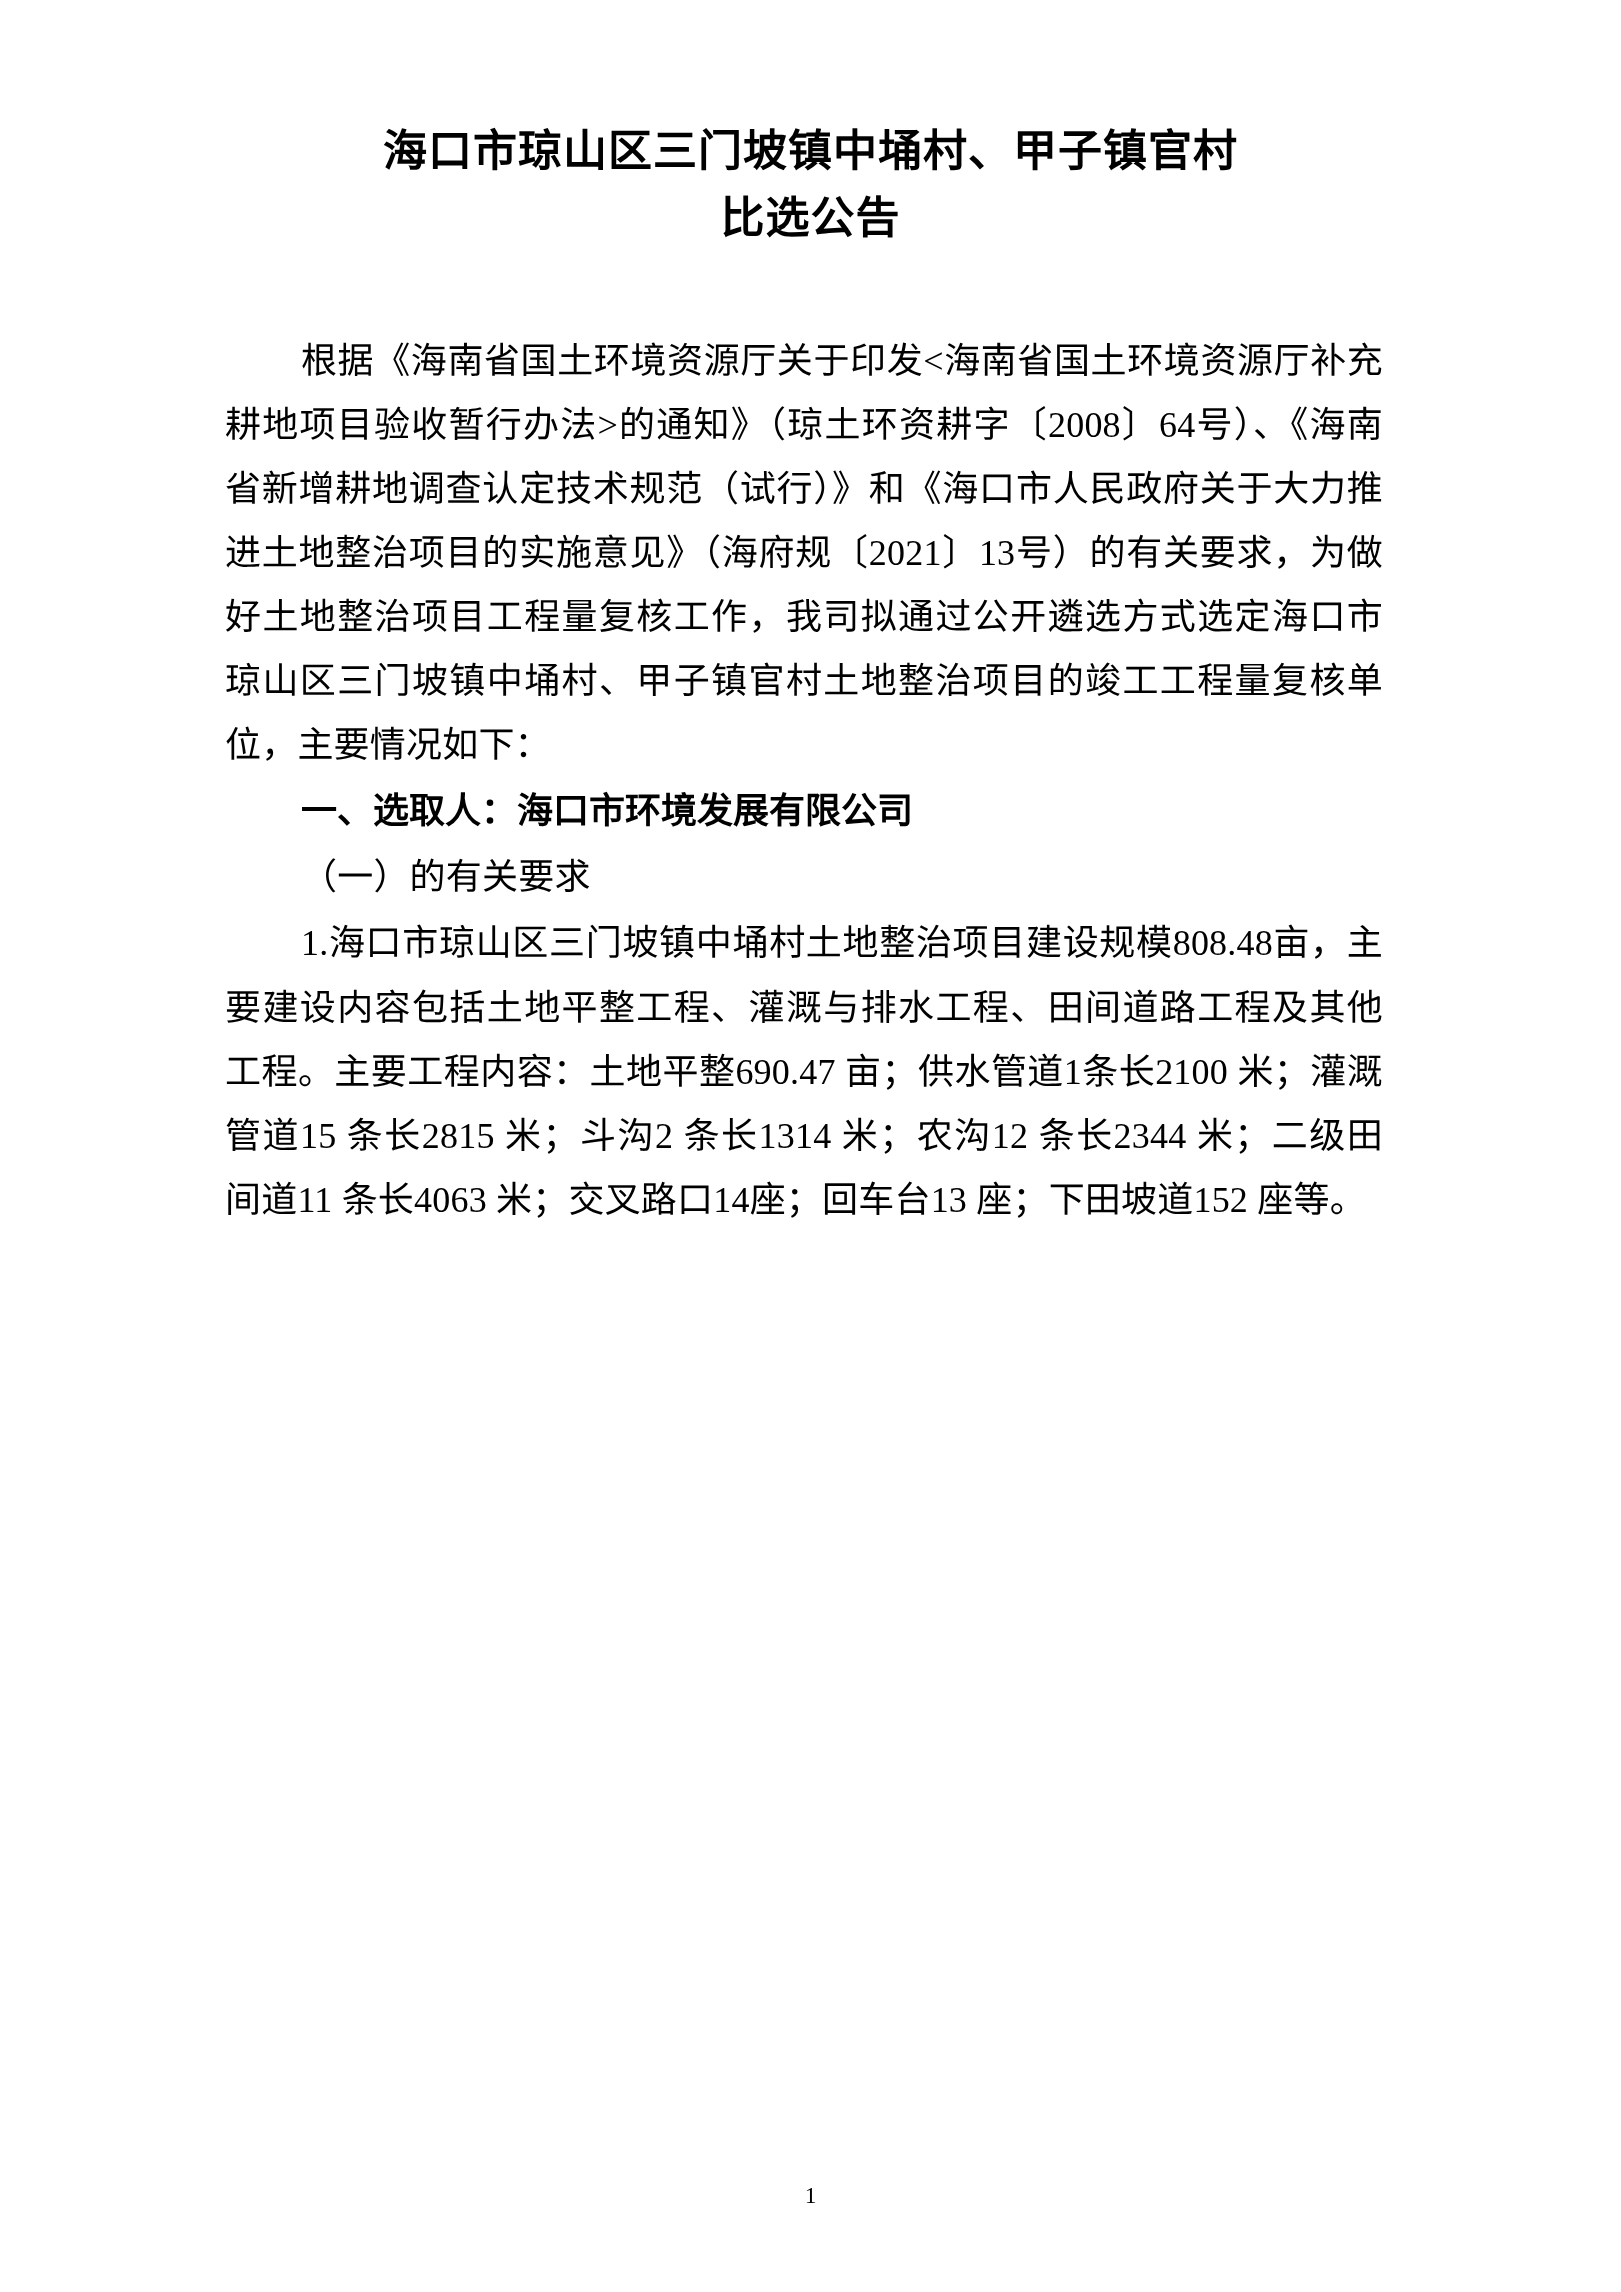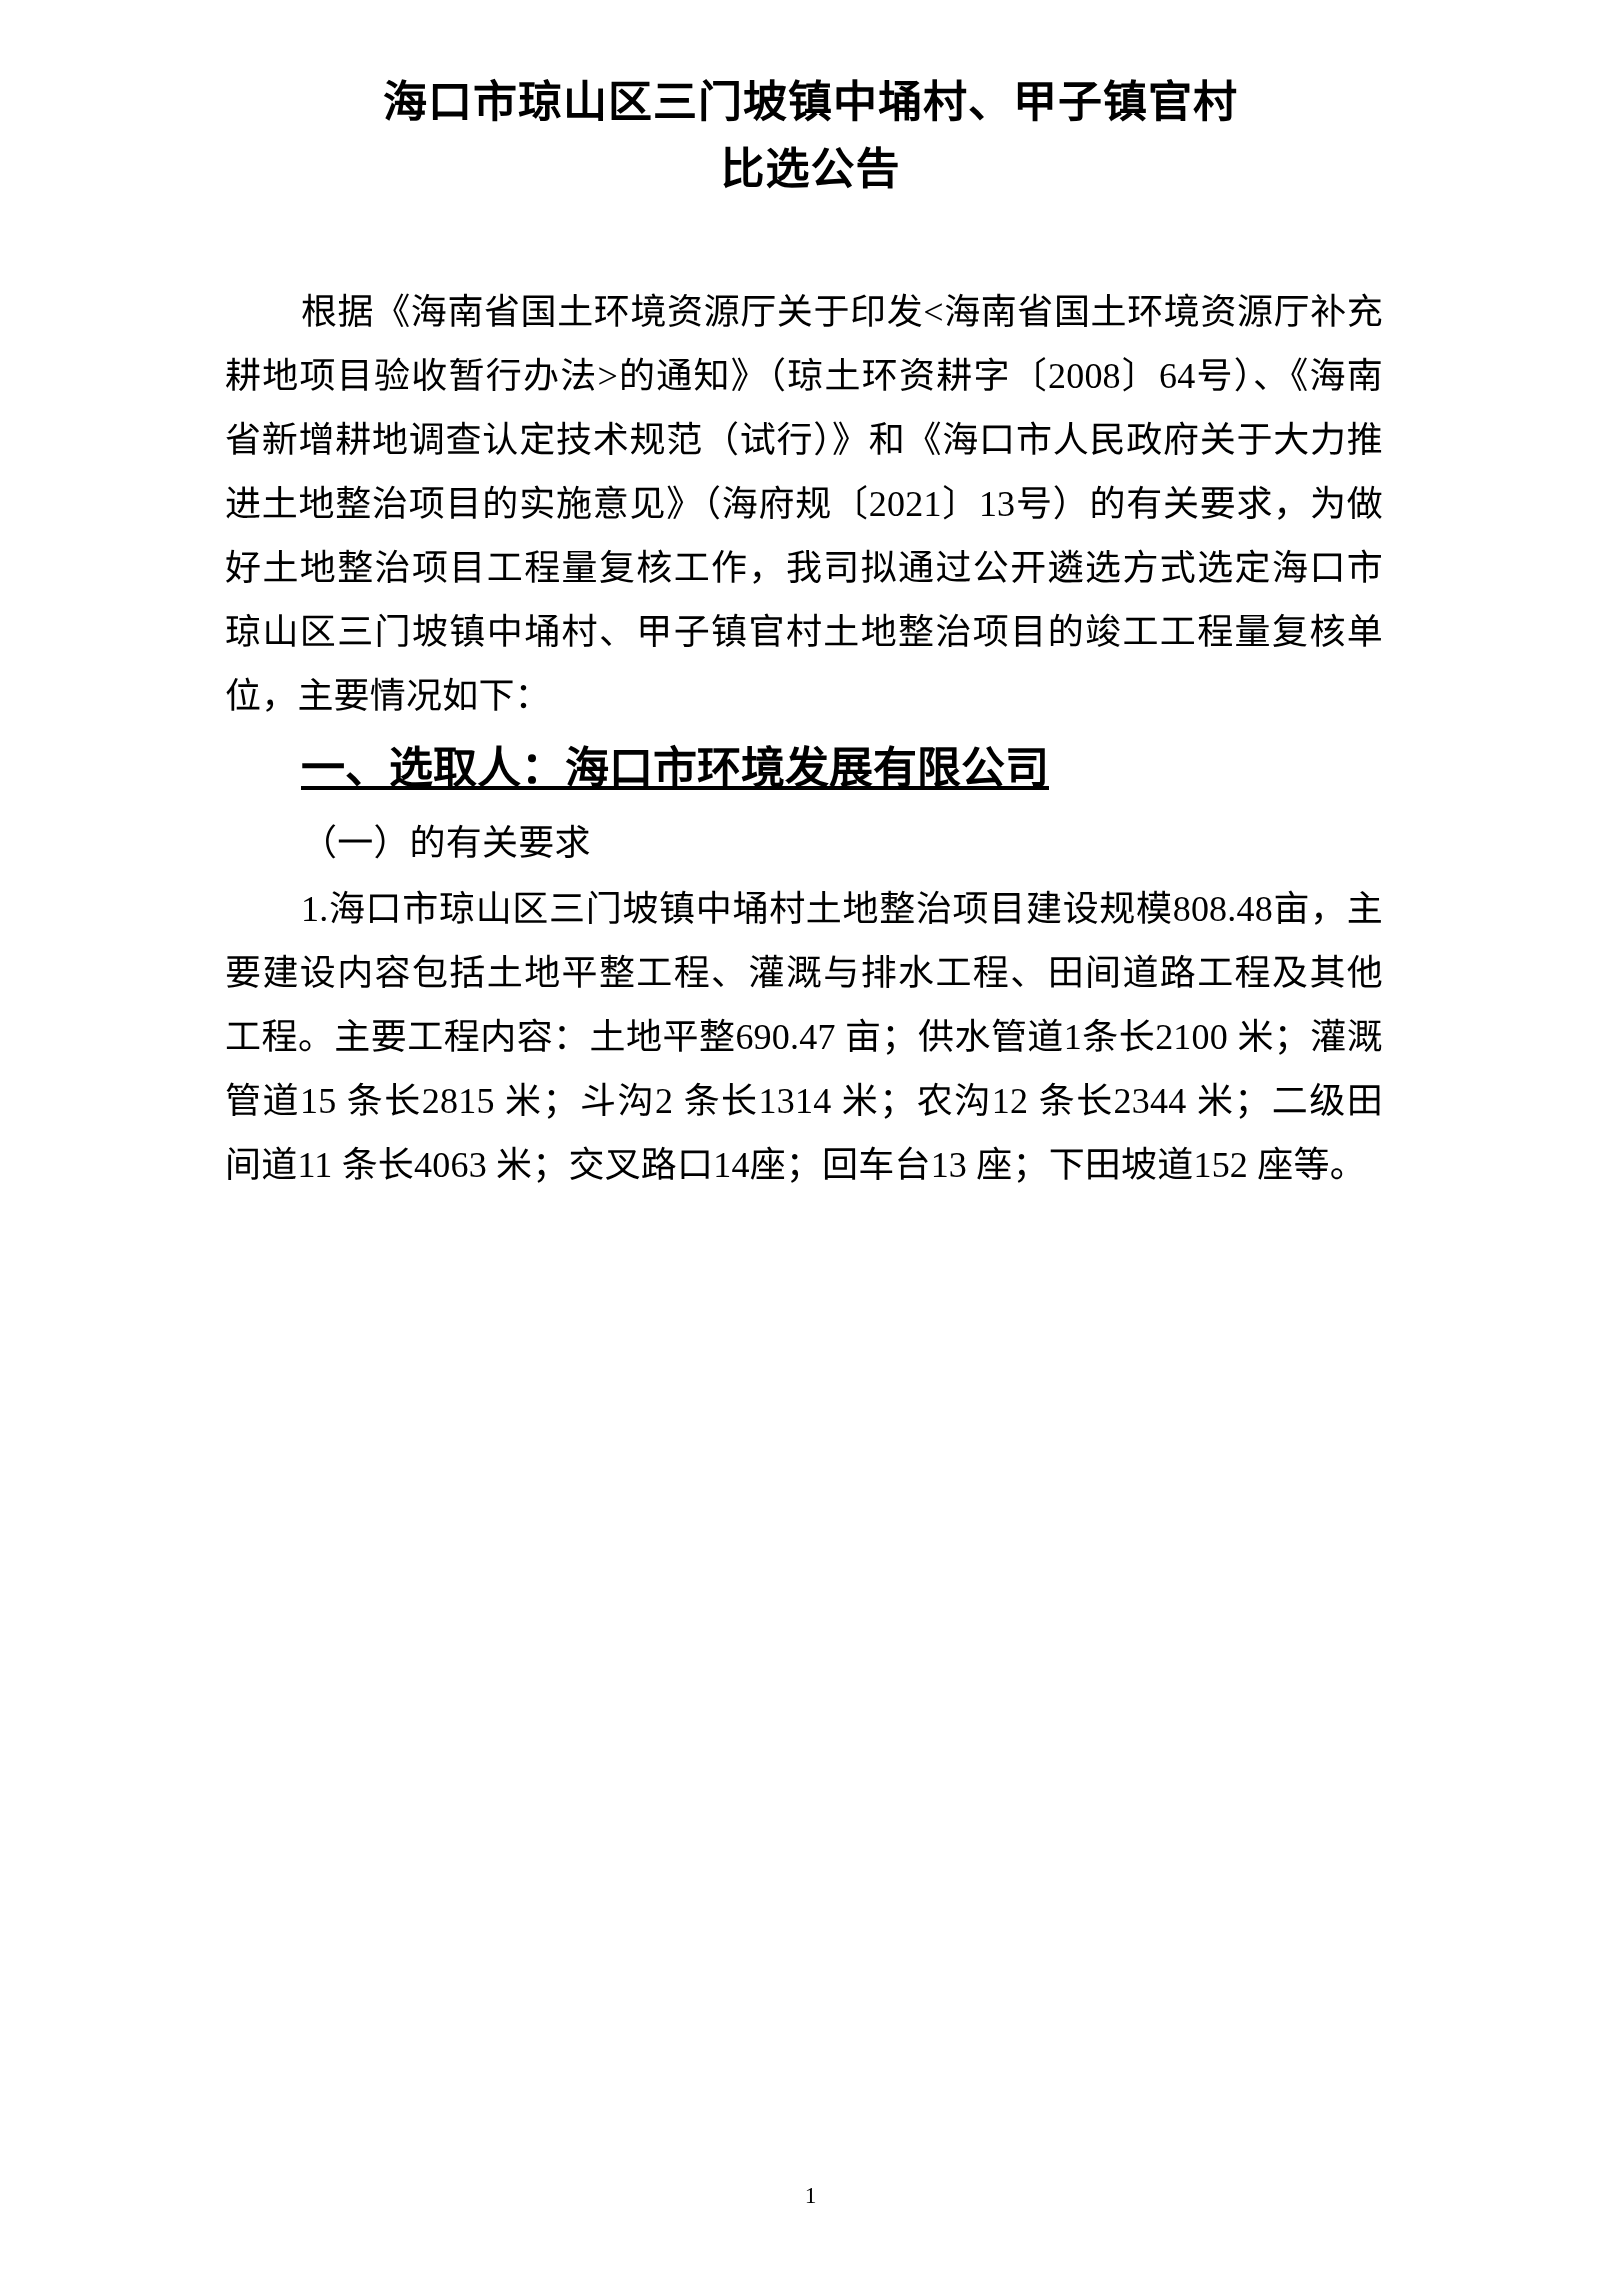--- a/index.html
+++ b/index.html
@@ -12,21 +12,21 @@
     height: 2293px;
     font-family: "Liberation Serif", "DejaVu Serif", serif;
     color: #000000;
     position: relative;
     overflow: hidden;
   }
   .page {
     box-sizing: border-box;
     width: 1621px;
     height: 2293px;
-    padding: 70px 225px 0 225px;
+    padding: 119px 225px 0 225px;
     position: relative;
   }
   .doc-title {
     text-align: center;
     font-size: 44px;
     font-weight: bold;
     line-height: 1.52;
     letter-spacing: 1px;
     margin: 0 0 9.8px 0;
     font-family: "Liberation Serif", "DejaVu Serif", serif;
@@ -44,24 +44,23 @@
     text-align: justify;
     text-justify: inter-ideograph;
     letter-spacing: 0.2px;
   }
   p.indent2 {
     text-indent: 76px;
   }
   p.heading-bold {
     font-weight: bold;
     text-indent: 76px;
-    font-size: 44px;
+    font-size: 36px;
     line-height: 1.78;
     margin: 0 0 2px 0;
-    text-decoration: underline;
   }
   .page-number {
     position: absolute;
     bottom: 84px;
     left: 0;
     width: 100%;
     text-align: center;
     font-size: 23.5px;
     font-family: "Liberation Serif", "DejaVu Serif", serif;
     color: #000;

